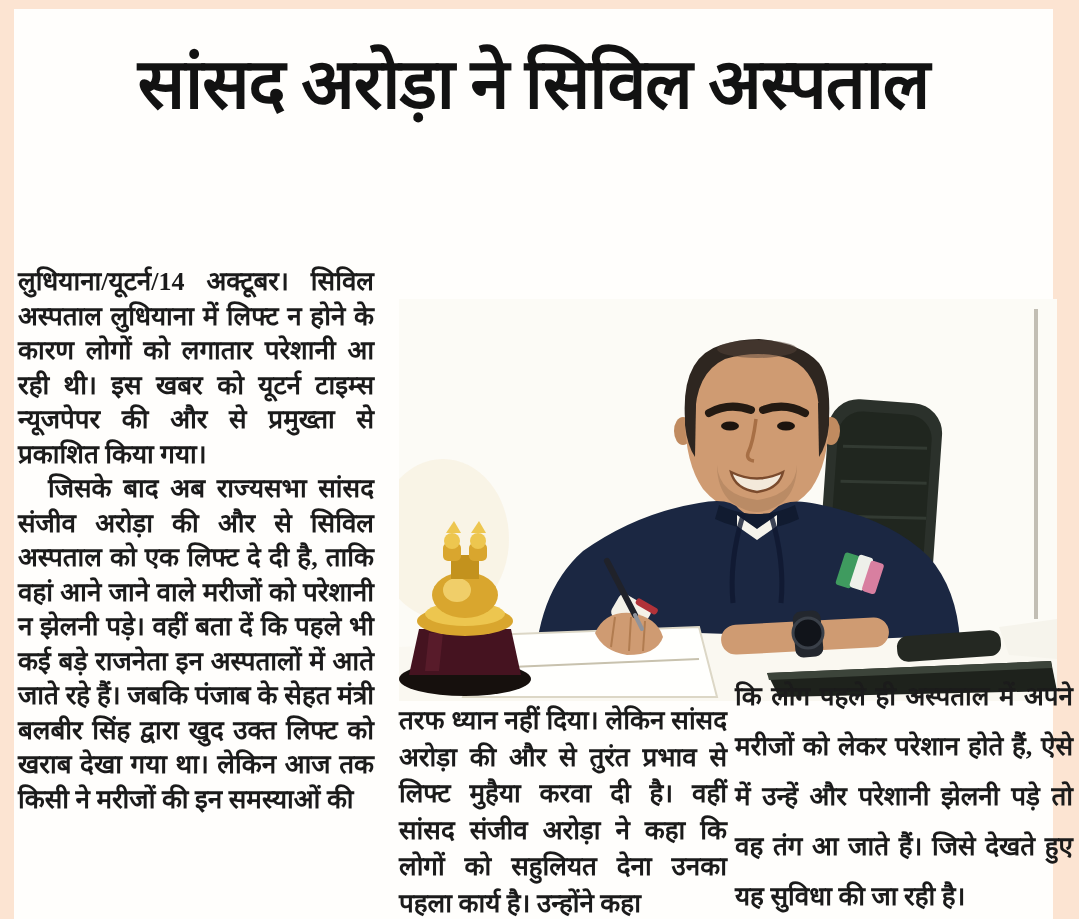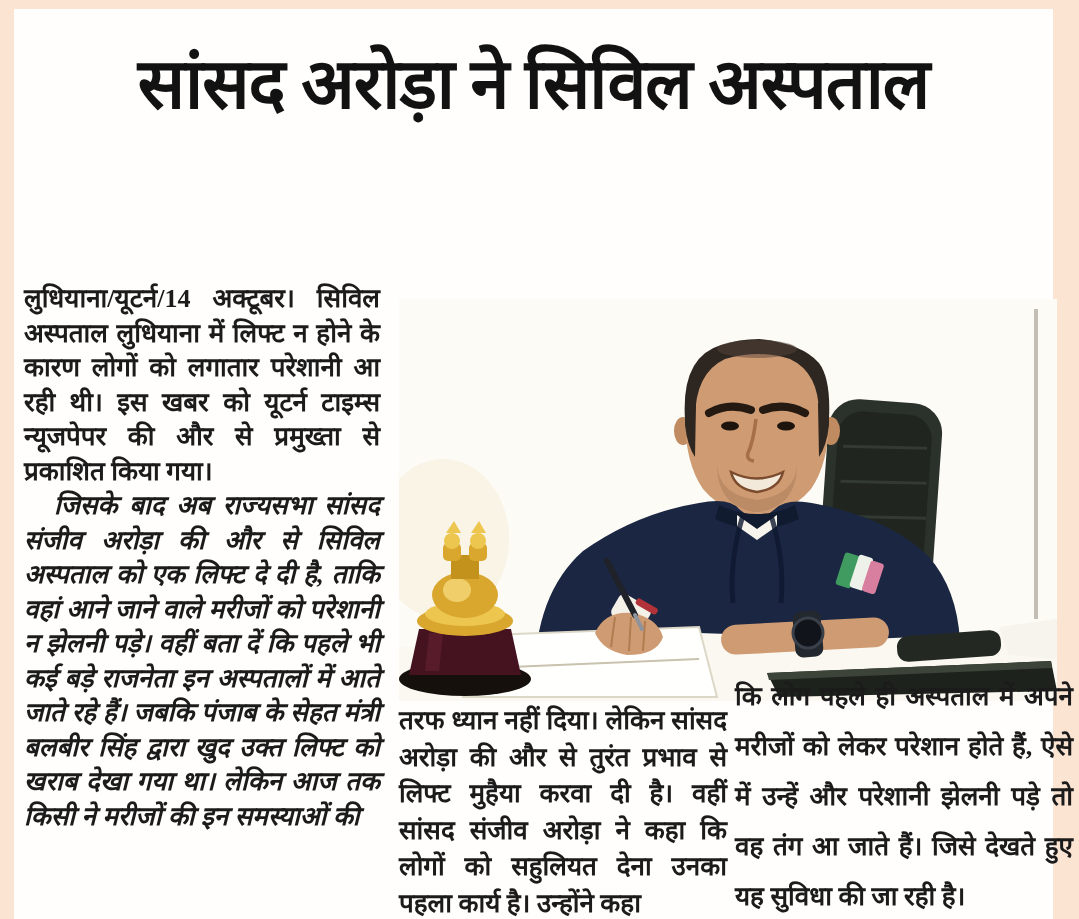--- a/index.html
+++ b/index.html
@@ -41,22 +41,22 @@
   }
   .col{
     position:absolute;
     color:var(--body-text);
     font-size:26px;
     line-height:34.5px;
     font-weight:700;
     text-align:justify;
   }
   .col p{text-align:justify;}
-  .col p.indent{text-indent:30px;font-style:italic;}
-  .col-left{left:10px;top:256px;width:356px;margin-top:17px;}
+  .col p.indent{text-indent:30px;}
+  .col-left{left:4px;top:256px;width:356px;}
   .col-middle{left:385px;top:694px;width:328px;line-height:36.5px;}
   .col-right{left:721px;top:663px;width:338px;line-height:50px;}
   .photo{
     position:absolute;
     left:385px;top:290px;width:658px;height:402px;
     overflow:hidden;
   }
   .photo svg{display:block;width:100%;height:100%;}
 </style>
 </head>

